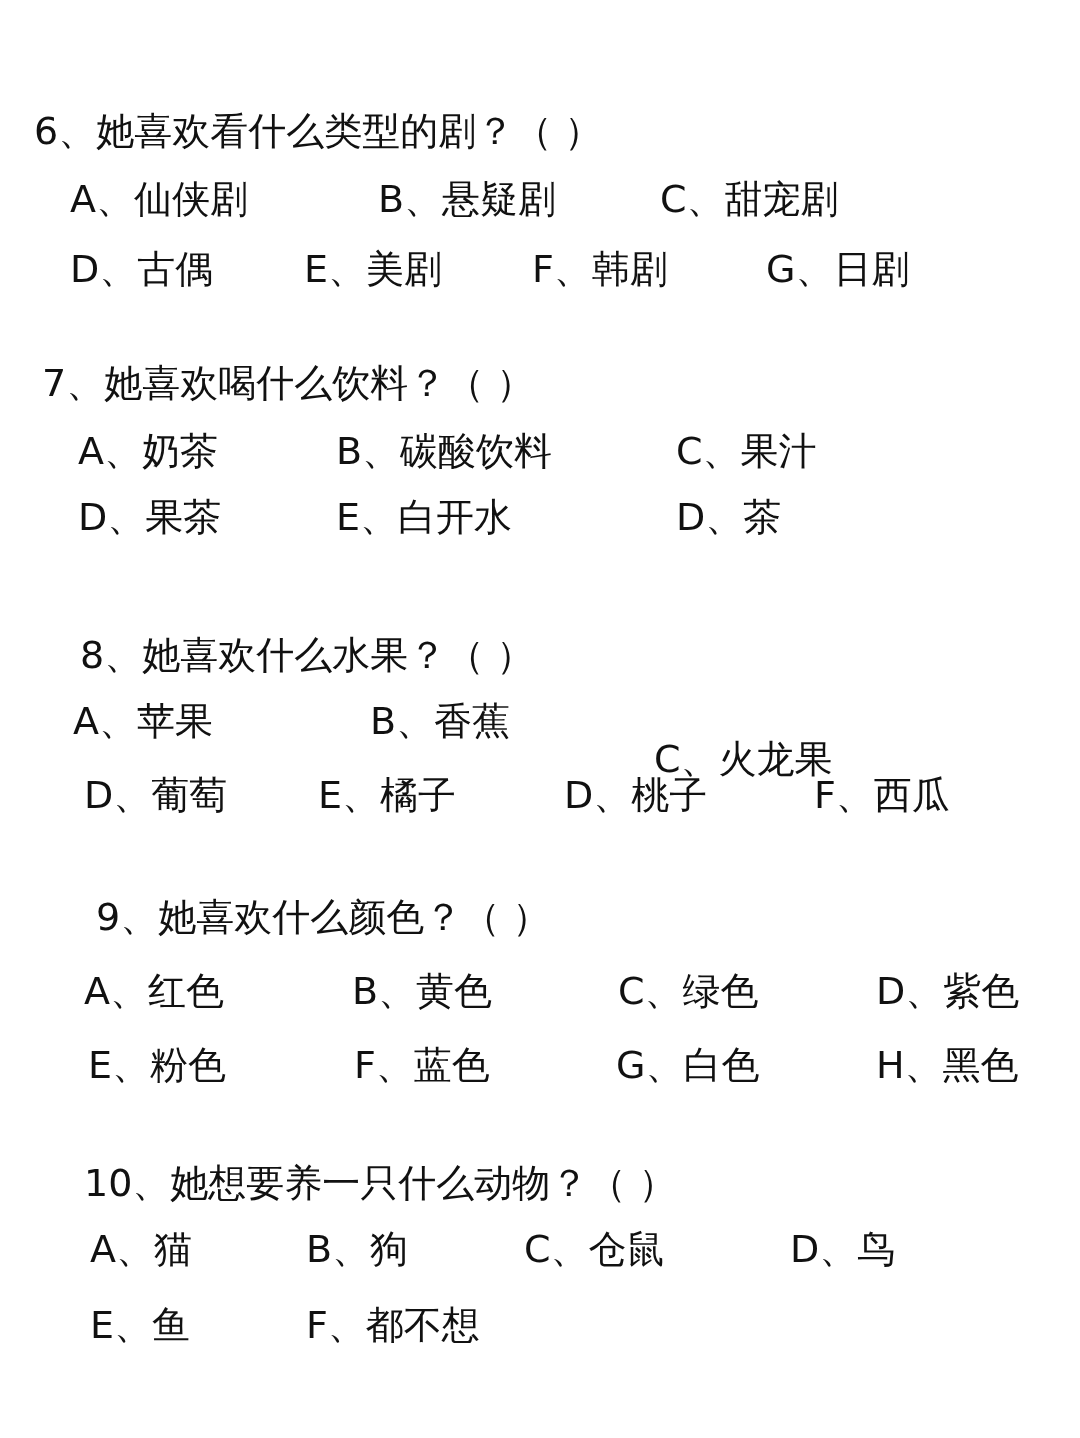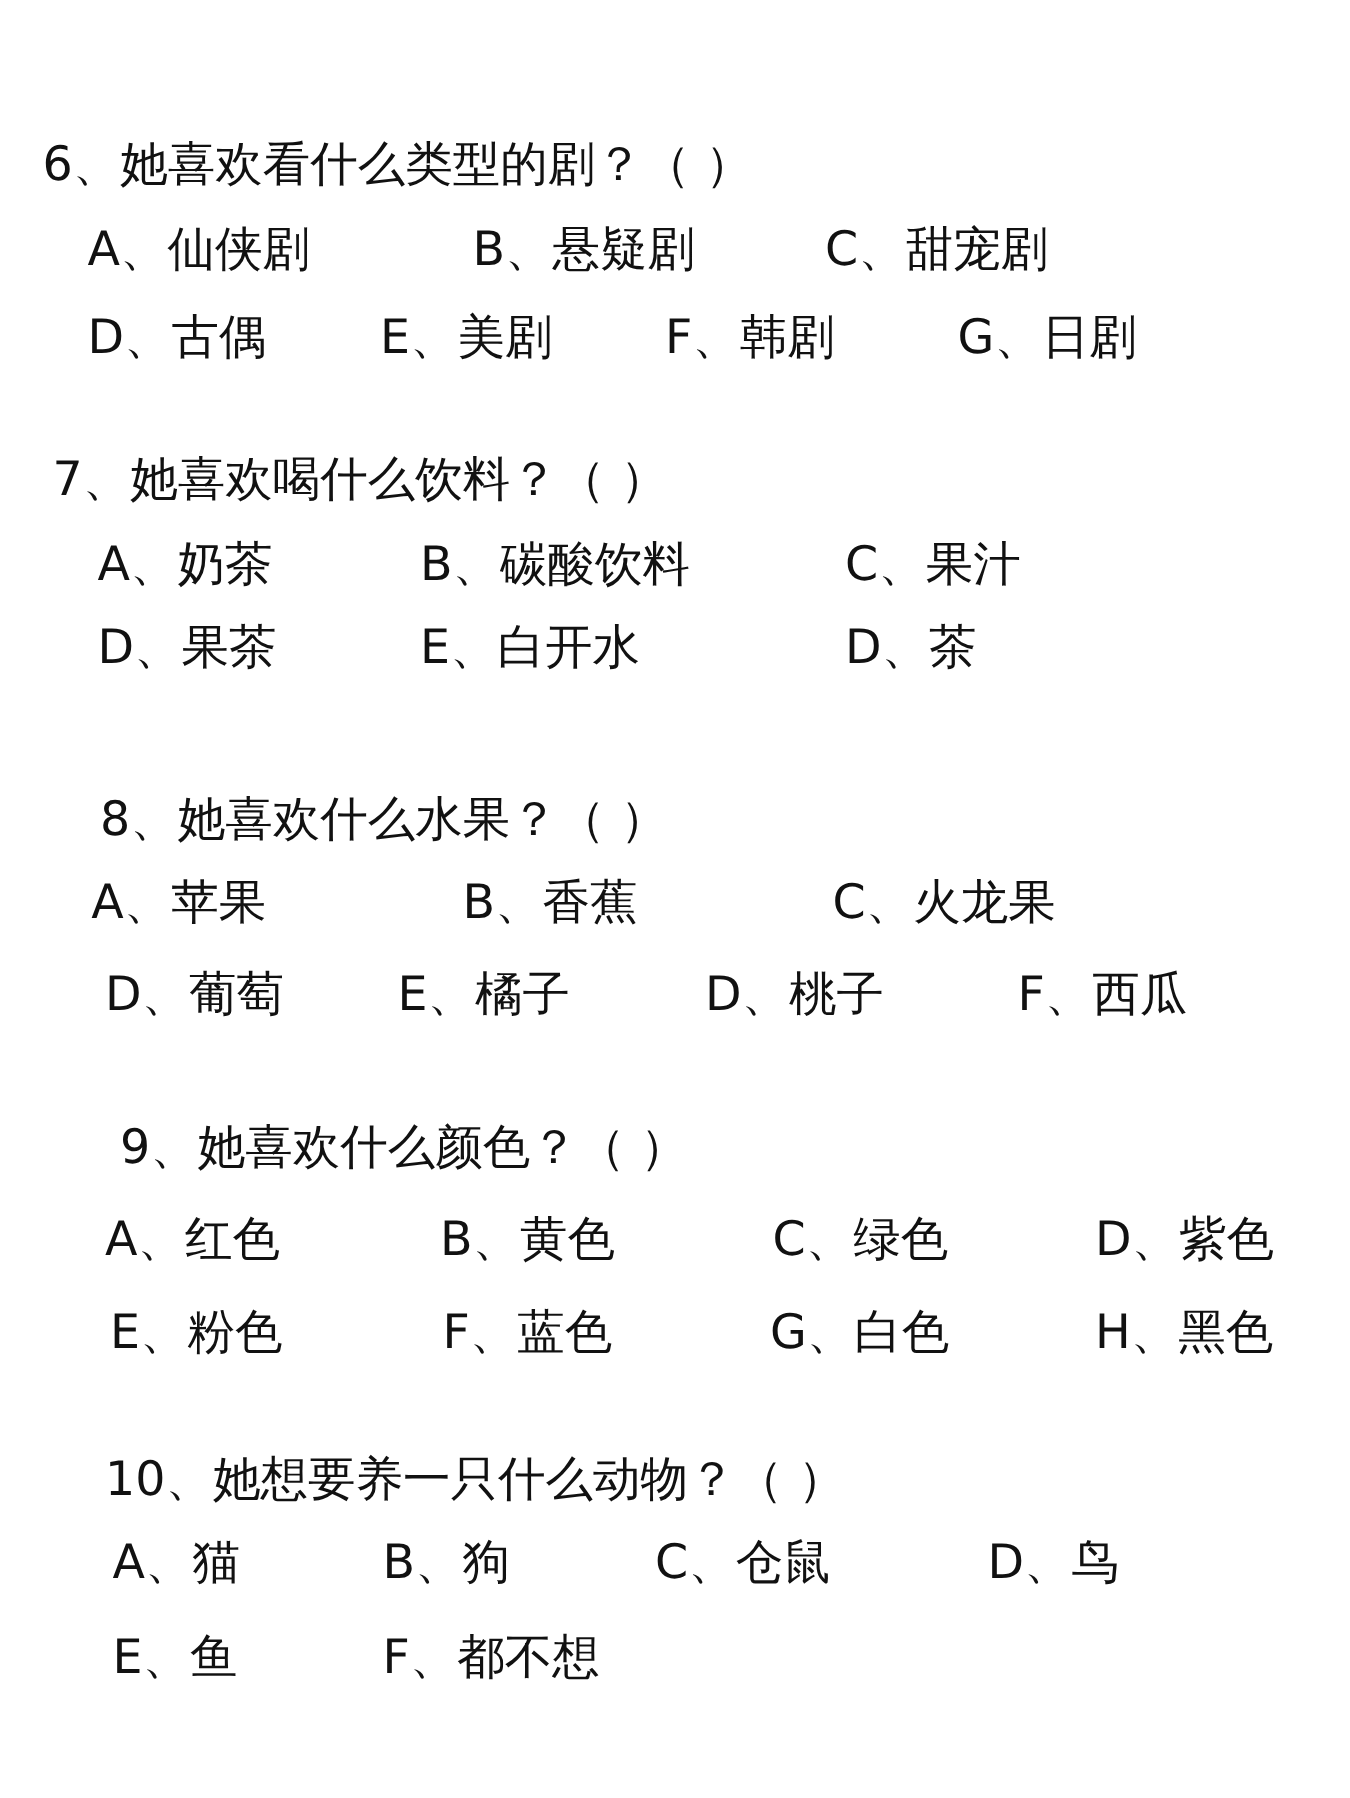--- a/index.html
+++ b/index.html
@@ -27,21 +27,21 @@
 <div class="opt" style="left:78px; top:428px;">A、奶茶</div>
 <div class="opt" style="left:336px; top:428px;">B、碳酸饮料</div>
 <div class="opt" style="left:676px; top:428px;">C、果汁</div>
 <div class="opt" style="left:78px; top:494px;">D、果茶</div>
 <div class="opt" style="left:336px; top:494px;">E、白开水</div>
 <div class="opt" style="left:676px; top:494px;">D、茶</div>
 
 <div class="q" style="left:48px; top:632px;margin-left:32px;">8、她喜欢什么水果？（ ）</div>
 <div class="opt" style="left:73px; top:698px;">A、苹果</div>
 <div class="opt" style="left:370px; top:698px;">B、香蕉</div>
-<div class="opt" style="left:654px; top:698px;margin-left:12px;">C、火龙果</div>
+<div class="opt" style="left:654px; top:736px;">C、火龙果</div>
 <div class="opt" style="left:84px; top:772px;">D、葡萄</div>
 <div class="opt" style="left:318px; top:772px;">E、橘子</div>
 <div class="opt" style="left:564px; top:772px;">D、桃子</div>
 <div class="opt" style="left:814px; top:772px;">F、西瓜</div>
 
 <div class="q" style="left:48px; top:894px;margin-left:48px;">9、她喜欢什么颜色？（ ）</div>
 <div class="opt" style="left:84px; top:968px;">A、红色</div>
 <div class="opt" style="left:352px; top:968px;">B、黄色</div>
 <div class="opt" style="left:618px; top:968px;">C、绿色</div>
 <div class="opt" style="left:876px; top:968px;">D、紫色</div>

